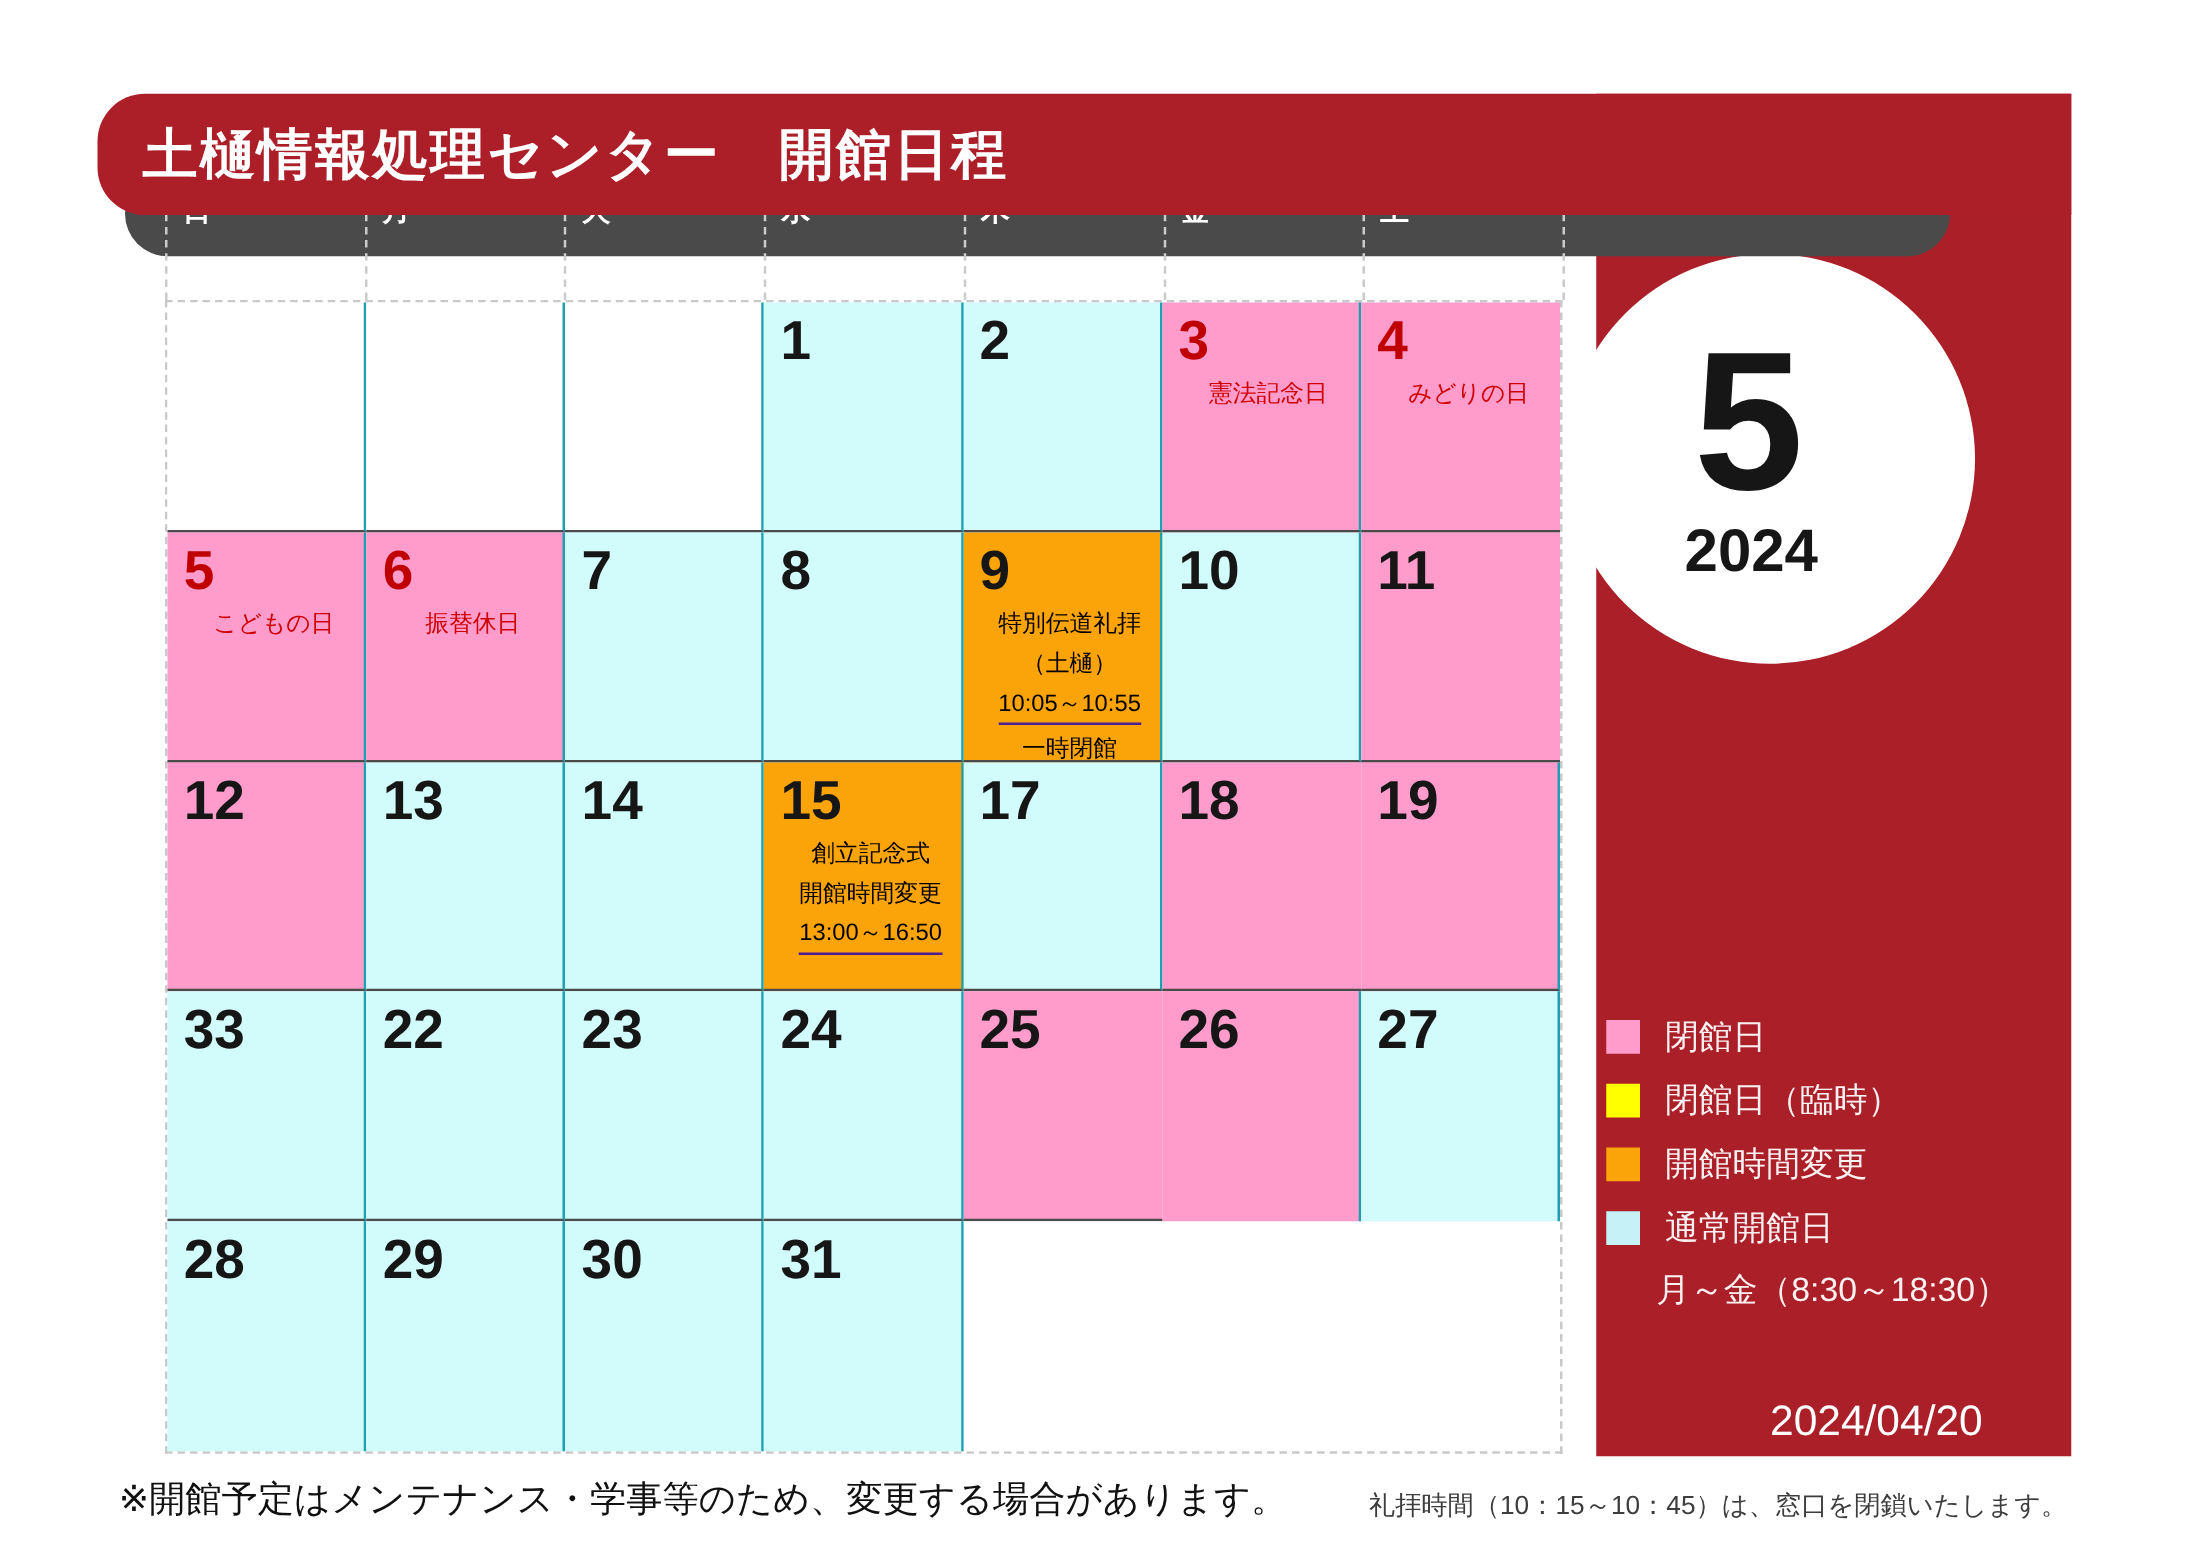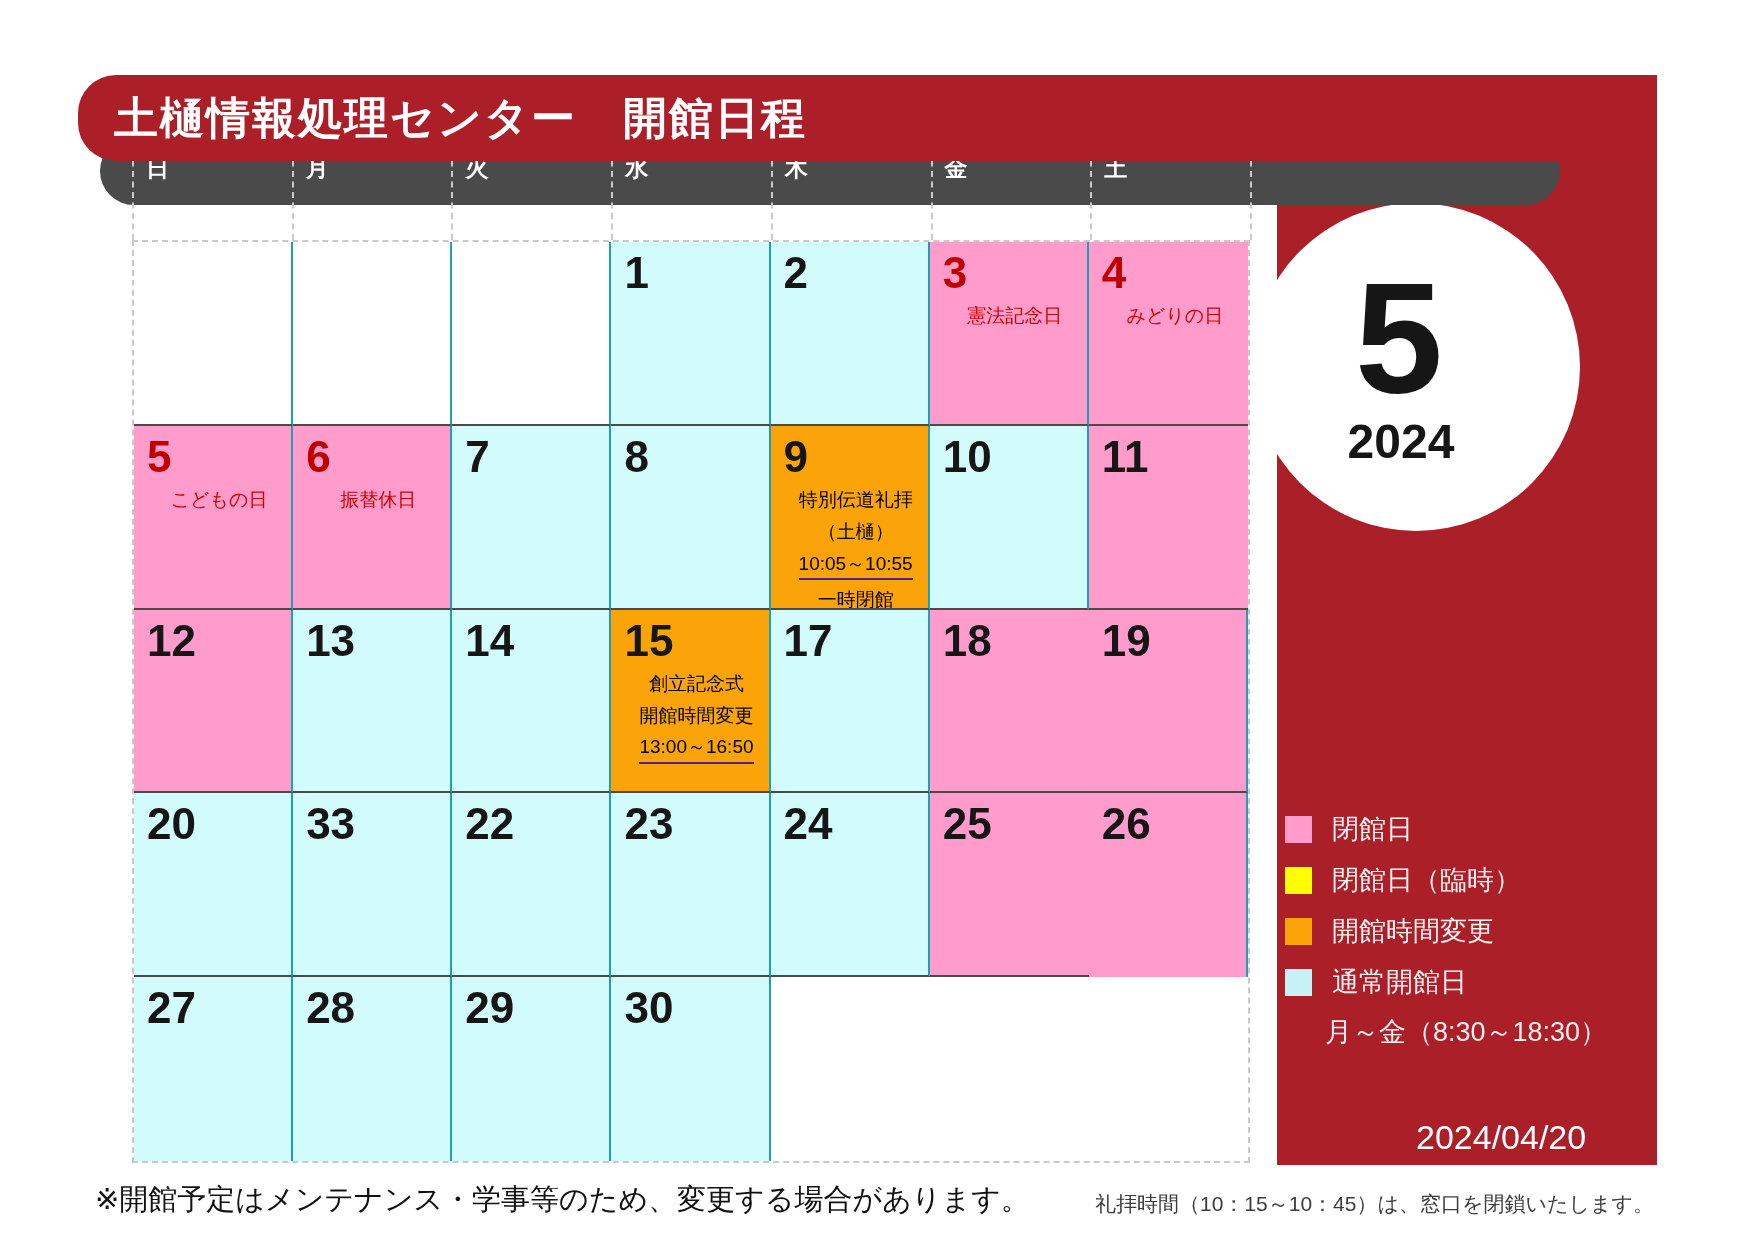--- a/index.html
+++ b/index.html
@@ -32,21 +32,21 @@
   .graybar{left:100px;top:137px;width:1460px;height:68px;background:#4A4A4A;border-radius:34px;}
   .wd-label{
     top:157px;color:#ffffff;font-size:23px;font-weight:bold;line-height:1;
   }
   .dash-v{
     top:150px;height:90px;width:0;border-left:2px dashed #CBCBCB;
   }
 
   
   .banner{
-    left:78px;top:75px;width:1579px;height:86px;background:#AC1F28;
+    left:78px;top:75px;width:1579px;height:97px;background:#AC1F28;
     border-radius:38px 0 0 38px;display:flex;align-items:center;
   }
   .banner .title{
     color:#ffffff;font-size:44px;font-weight:bold;letter-spacing:2px;
     margin-left:36px;white-space:pre;
   }
 
   
   .grid{
     left:132px;top:240px;width:1118px;height:923px;
@@ -184,23 +184,20 @@
     <div class="cell open">
       <div class="daynum">17</div>
     </div>
     <div class="cell closed clast">
       <div class="daynum">18</div>
     </div>
     <div class="cell closed">
       <div class="daynum">19</div>
     </div>
     <div class="cell open">
-      <div class="daynum">20</div>
-    </div>
-    <div class="cell open">
       <div class="daynum">33</div>
     </div>
     <div class="cell open">
       <div class="daynum">22</div>
     </div>
     <div class="cell open">
       <div class="daynum">23</div>
     </div>
     <div class="cell open">
       <div class="daynum">24</div>
@@ -216,20 +213,23 @@
     </div>
     <div class="cell open rlast">
       <div class="daynum">28</div>
     </div>
     <div class="cell open rlast">
       <div class="daynum">29</div>
     </div>
     <div class="cell open rlast">
       <div class="daynum">30</div>
     </div>
+    <div class="cell open rlast">
+      <div class="daynum">31</div>
+    </div>
     <div class="cell empty clast rlast"></div>
   </div>
 
 <div class="abs legend" id="legend">
     <div class="legend-item">
       <div class="swatch" style="background: rgb(255, 156, 203);"></div>
       <span class="legend-label">閉館日</span>
     </div>
     <div class="legend-item">
       <div class="swatch" style="background: rgb(255, 255, 0);"></div>

